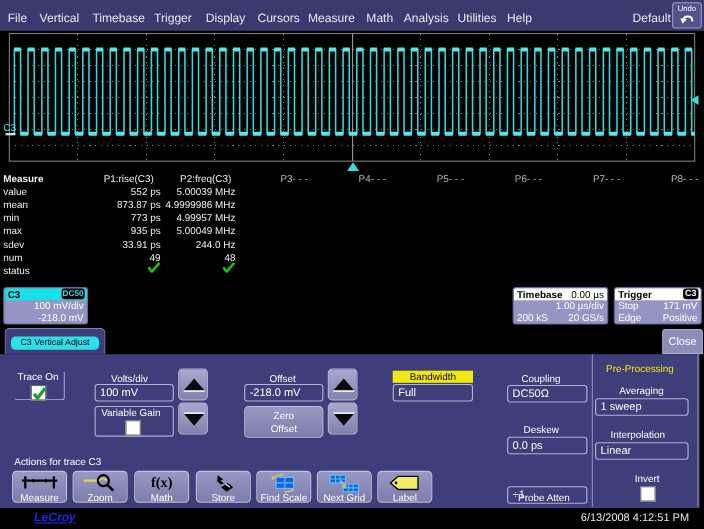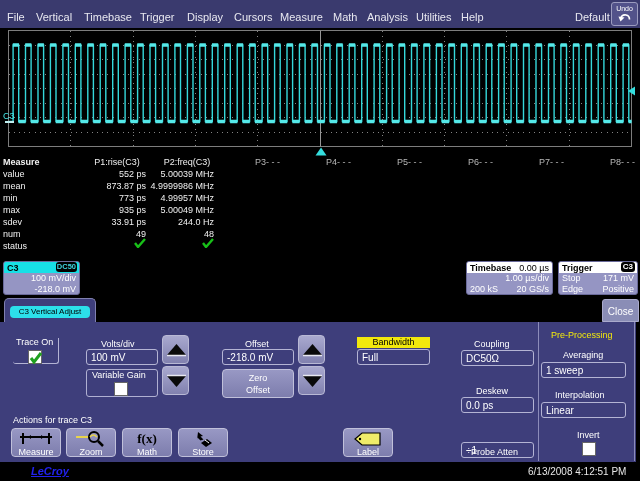--- a/index.html
+++ b/index.html
@@ -245,20 +245,35 @@
           <circle cx="20" cy="6" r="5" fill="none" stroke="#000" stroke-width="2"></circle>
           <path d="M16,6 q3,-4 7,0" fill="none" stroke="#e8d44c" stroke-width="1.5"></path>
           <line x1="24" y1="10" x2="29" y2="15" stroke="#000" stroke-width="2.5"></line>
         </svg></div>Zoom</div>
 <div class="abtn" style="left:122px;"><div class="ic"><span style="font-family:&quot;Liberation Serif&quot;,serif; font-weight:bold; font-size:13px; color:#000;">f(x)</span></div>Math</div>
 <div class="abtn" style="left:178px;"><div class="ic"><svg width="24" height="17" viewBox="0 0 24 17">
           <path d="M7,1 l5,4 l-2.5,0.5 l3,3 l-3,1 l-3,-3 l-0.5,2.5 Z" fill="#000"></path>
           <path d="M10,12 l6,-4 l5,4 l-6,4 Z" fill="#000"></path>
           <path d="M14,9 l4,3" stroke="#fff" stroke-width="1"></path>
         </svg></div>Store</div>
+<div class="abtn" style="left:233px;"><div class="ic"><svg width="34" height="17" viewBox="0 0 34 17">
+          <path d="M8,3 q4,-3 9,-2" fill="none" stroke="#d8c060" stroke-width="1.5"></path>
+          <path d="M7,1 l2,4 l-4,0 Z" fill="#d8c060" transform="rotate(-25 7 3)"></path>
+          <rect x="10" y="3" width="16" height="10" fill="#1560e8" stroke="#55c8f0"></rect>
+          <path d="M10,8 h16 M18,3 v10" stroke="#55c8f0" stroke-width="1"></path>
+          <path d="M26,14 q-4,3 -9,2" fill="none" stroke="#d8c060" stroke-width="1.5"></path>
+        </svg></div>Find Scale</div>
+<div class="abtn" style="left:288px;"><div class="ic"><svg width="34" height="17" viewBox="0 0 34 17">
+          <rect x="4" y="1" width="14" height="7" fill="#1560e8" stroke="#55c8f0"></rect>
+          <path d="M4,4.5 h14 M9,1 v7 M13,1 v7" stroke="#55c8f0" stroke-width="1"></path>
+          <rect x="16" y="9" width="14" height="7" fill="#1560e8" stroke="#55c8f0"></rect>
+          <path d="M16,12.5 h14 M21,9 v7 M25,9 v7" stroke="#55c8f0" stroke-width="1"></path>
+          <path d="M14,6 q3,4 5,5" fill="none" stroke="#d8c060" stroke-width="1.5"></path>
+          <path d="M19,13 l-4,-1 l2,-3 Z" fill="#d8c060"></path>
+        </svg></div>Next Grid</div>
 <div class="abtn" style="left:343px;"><div class="ic"><svg width="32" height="17" viewBox="0 0 32 17">
           <path d="M10,2 L28,2 L28,14 L10,14 L3,8 Z" fill="#f0ec6a" stroke="#000" stroke-width="1.2"></path>
           <circle cx="8" cy="8" r="1.2" fill="#000"></circle>
         </svg></div>Label</div>
 
 <div id="botbar">
   <span style="position:absolute; left:5px; top:3px; color:#2222ee; font-size:11px; font-weight:bold; font-style:italic; text-decoration:underline;margin-left:26px;">LeCroy</span>
   <span style="position:absolute; left:528px; top:4px; color:#e8e8e8; font-size:10px;">6/13/2008 4:12:51 PM</span>
 </div>
 

